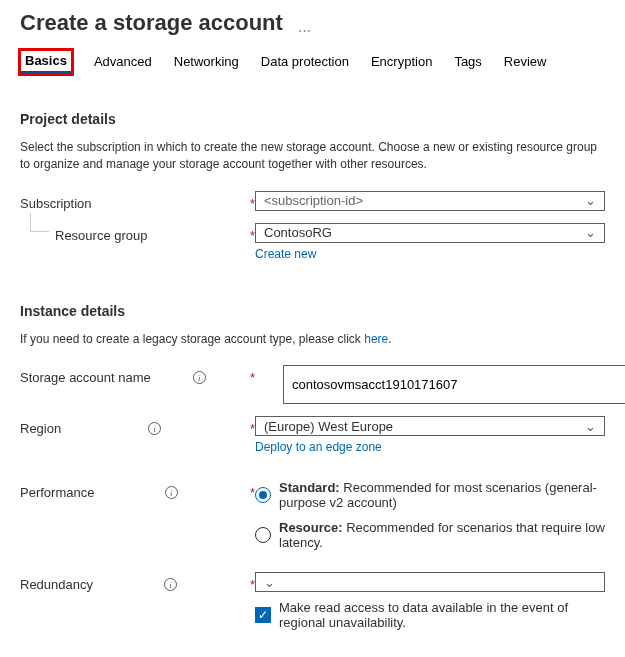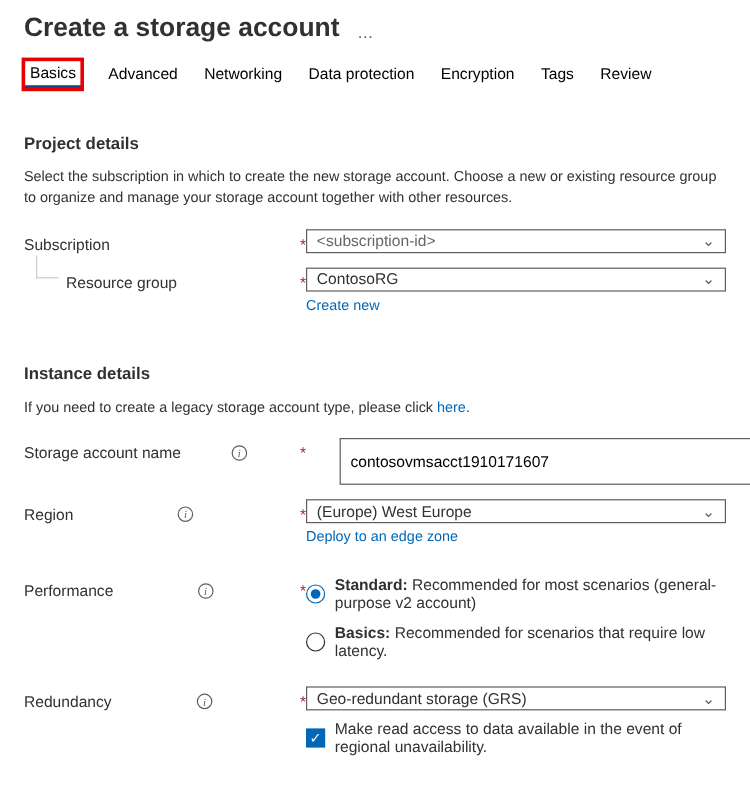--- a/index.html
+++ b/index.html
@@ -3,21 +3,21 @@
 <meta charset="utf-8">
 <style>
   * { box-sizing: border-box; font-family: 'Segoe UI', Arial, sans-serif; }
   body { margin:0; padding:0; width:625px; background:#fff; color:#323130; font-size:13px;}
   .page { padding:10px 20px 0 20px;}
   .title-row { display:flex; align-items:center; gap:15px; }
   h1 { font-size:22px; font-weight:700; margin:0 0 14px 0;}
   .ellipsis { color:#605e5c; }
   .tabs { display:flex; gap:22px; border-bottom:1px solid transparent; margin-bottom:36px;}
   .tab { font-size:13px; padding:4px 0; cursor:pointer; color:#000000;}
-  .tab.active { font-weight:400; border-bottom:3px solid #114a8b; color:#000;}
+  .tab.active { font-weight:700; border-bottom:3px solid #114a8b; color:#000;}
   .tab.highlighted { outline:3px solid #e60000; outline-offset:-1px; padding:3px 5px;}
   h2 { font-size:14px; font-weight:600; margin:0 0 12px 0;}
   .desc { font-size:12px; color:#323130; line-height:1.4; margin-bottom:18px;}
   .form-row { display:flex; align-items:flex-start; margin-bottom:12px;}
   .label-col { width:235px; padding-top:5px; font-size:13px; display:flex; align-items:center; gap:5px;justify-content:space-between;}
   .label-col.indented { padding-left:35px; position:relative;}
   .label-col.indented::before { content:""; position:absolute; left:10px; top:-10px; width:18px; height:18px; border-left:1px solid #ccc; border-bottom:1px solid #ccc;}
   .req { color:#a4262c; margin-left:2px;}
   .info-icon { display:inline-flex; width:13px; height:13px; border:1px solid #605e5c; border-radius:50%; align-items:center; justify-content:center; font-size:9px; color:#605e5c; font-style:italic; font-family:serif;}
   .field-col { flex:1; max-width:368px;}
@@ -126,34 +126,33 @@
       <span class="info-icon">i</span>
       <span class="req">*</span>
     </div>
     <div class="field-col">
       <div class="radio-row">
         <span class="radio checked"></span>
         <span><b>Standard:</b><span> Recommended for most scenarios (general-purpose v2 account)</span></span>
       </div>
       <div class="radio-row">
         <span class="radio"></span>
-        <span><b>Basics:</b><span> Recommended for scenarios that require low latency.</span></span>
+        <span><b>Resource:</b><span> Recommended for scenarios that require low latency.</span></span>
       </div>
     </div>
   </div>
 
   <div class="form-row">
     <div class="label-col">
       <span>Redundancy</span>
       <span class="info-icon">i</span>
       <span class="req">*</span>
     </div>
     <div class="field-col">
       <div class="select">
-        <span>Geo-redundant storage (GRS)</span>
         <span class="chev">⌄</span>
       </div>
       <div class="checkbox-row">
         <span class="checkbox">✓</span>
         <span>Make read access to data available in the event of regional unavailability.</span>
       </div>
     </div>
   </div>
 
 </div>

